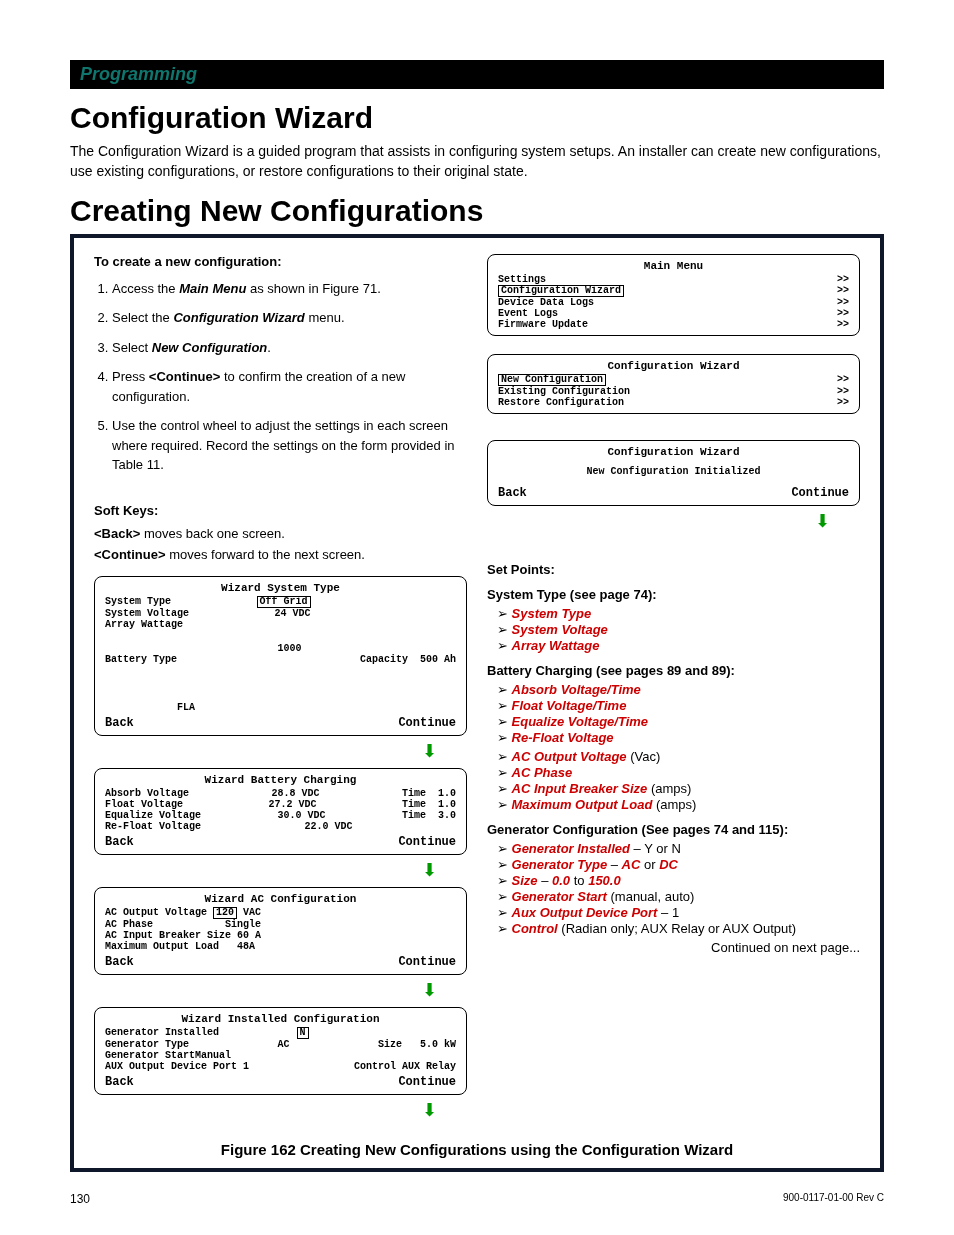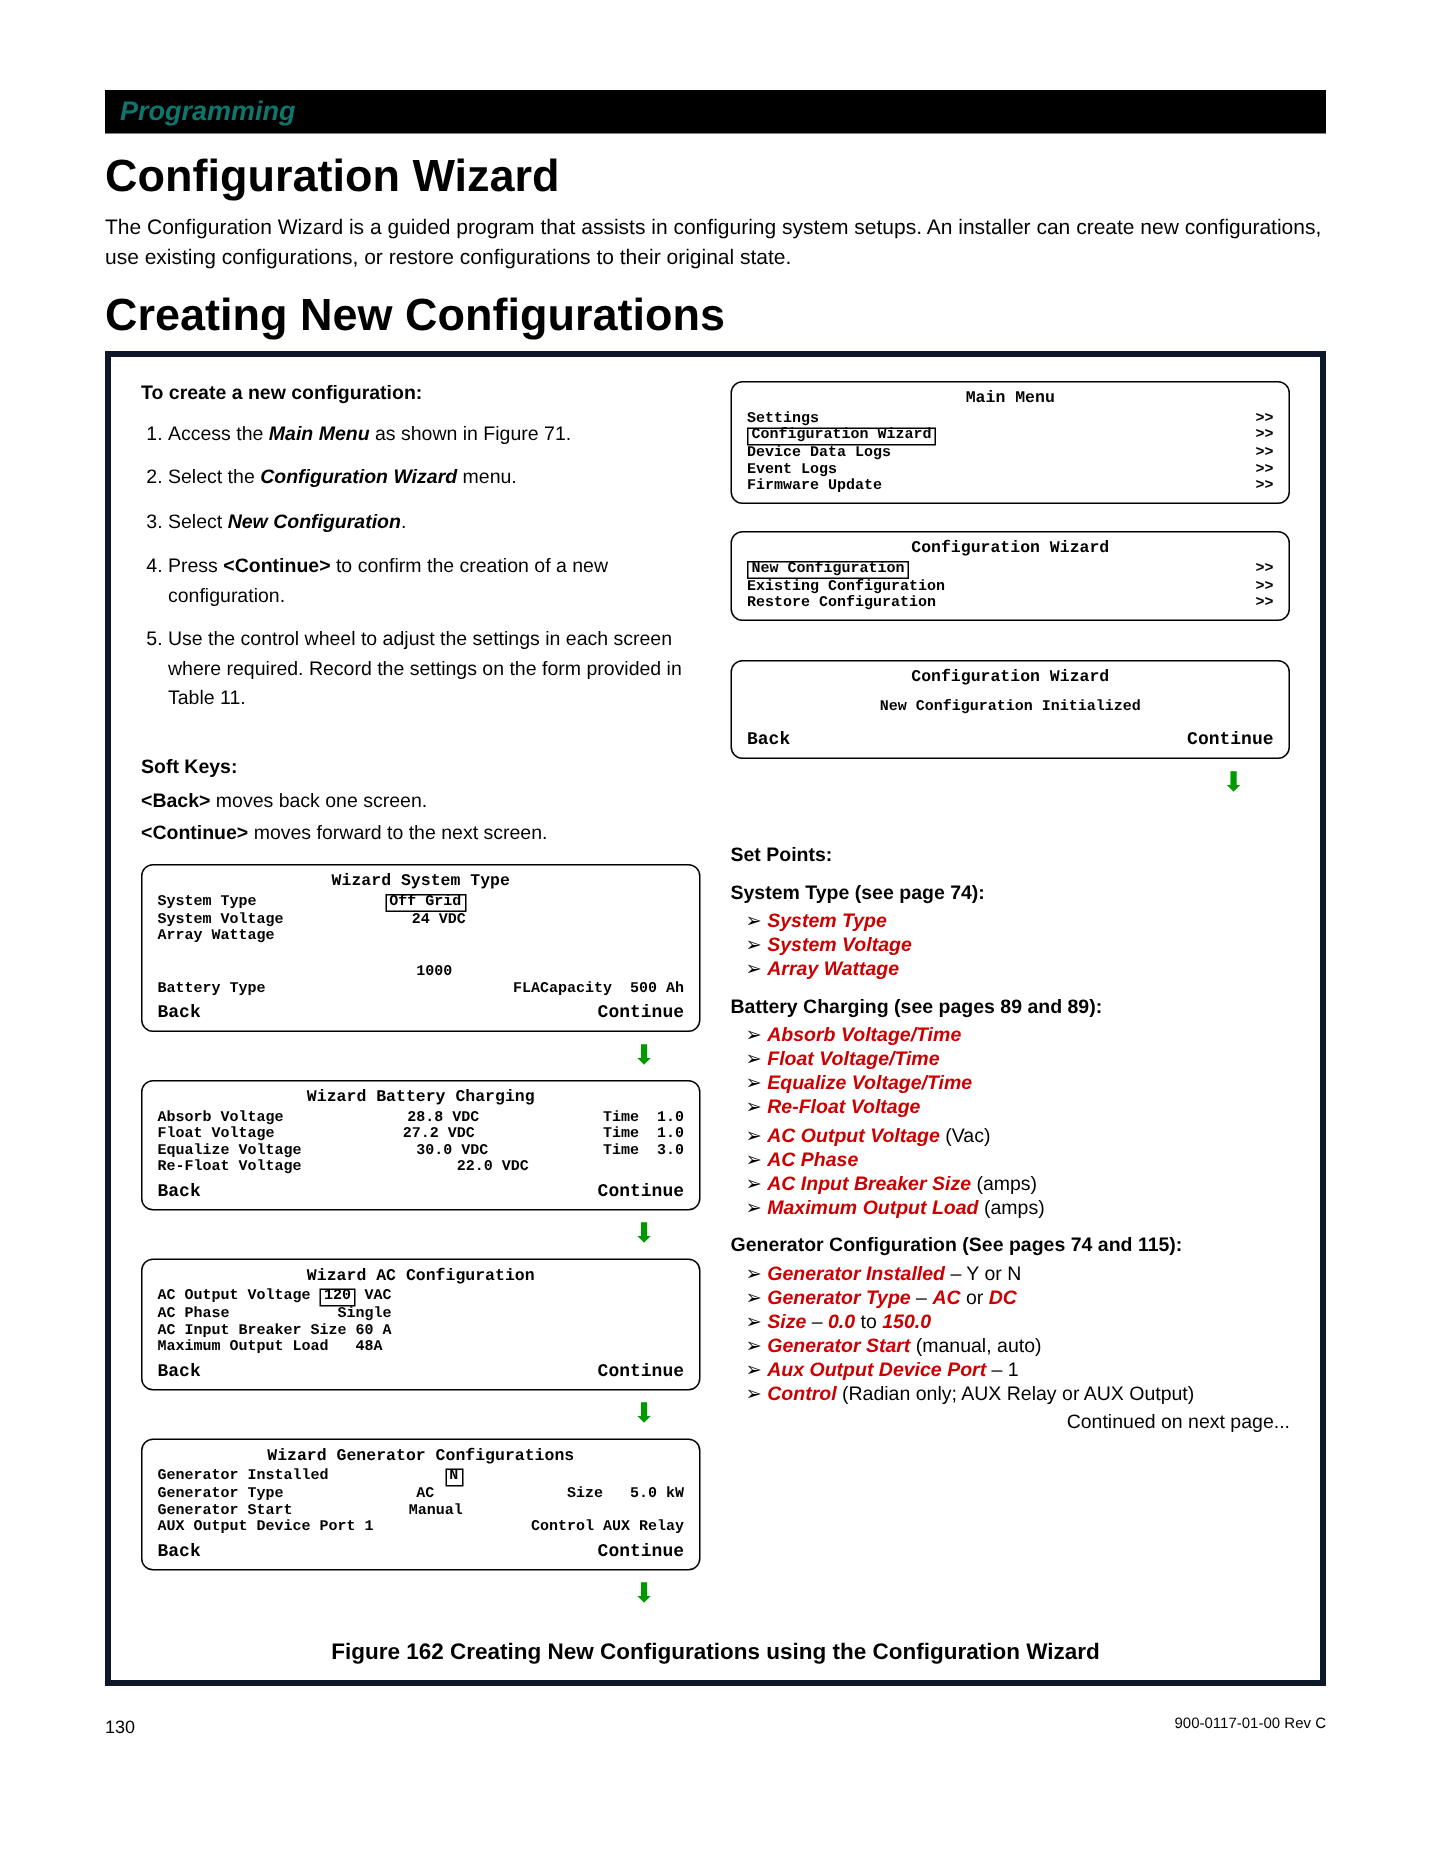--- a/index.html
+++ b/index.html
@@ -159,21 +159,21 @@
               <span style="flex:1;text-align:center;">24 VDC</span>
               <span style="width:60px;"></span>
             </div>
           <div class="row">
               <span>Array Wattage</span>
               <span style="flex:1;text-align:center;margin-top:24px;">1000</span>
               <span style="width:60px;"></span>
             </div>
           <div class="row">
               <span>Battery Type</span>
-              <span style="flex:1;text-align:right;">FLA</span>
+              <span style="flex:1;text-align:left;margin-top:48px;">FLA</span>
               <span><span>Capacity</span>&nbsp;&nbsp;<span>500 Ah</span></span>
             </div>
         </div>
         <div class="btnrow">
             <span>Back</span>
             <span>Continue</span>
           </div>
       </div>
       <div class="down-arrow"><span>⬇</span></div>
 
@@ -217,35 +217,35 @@
           <div><span>Maximum Output Load</span>&nbsp;&nbsp;&nbsp;<span>48A</span></div>
         </div>
         <div class="btnrow">
             <span>Back</span>
             <span>Continue</span>
           </div>
       </div>
       <div class="down-arrow"><span>⬇</span></div>
 
       <div class="screen">
-        <div class="title">Wizard Generator Configurations</div>
+        <div class="title">Wizard Installed Configuration</div>
         <div class="mono-small">
           <div class="row">
               <span>Generator Installed</span>
               <span style="flex:1;text-align:center;"><span class="hl">N</span></span>
               <span style="width:70px;"></span>
             </div>
           <div class="row">
               <span>Generator Type</span>
               <span style="flex:1;text-align:center;">AC</span>
               <span><span>Size</span>&nbsp;&nbsp;&nbsp;<span>5.0 kW</span></span>
             </div>
           <div class="row">
               <span>Generator Start</span>
-              <span style="flex:1;text-align:center;">Manual</span>
+              <span style="flex:1;">Manual</span>
               <span style="width:70px;"></span>
             </div>
           <div class="row">
               <span>AUX Output Device Port 1</span>
               <span>Control AUX Relay</span>
             </div>
         </div>
         <div class="btnrow">
             <span>Back</span>
             <span>Continue</span>

